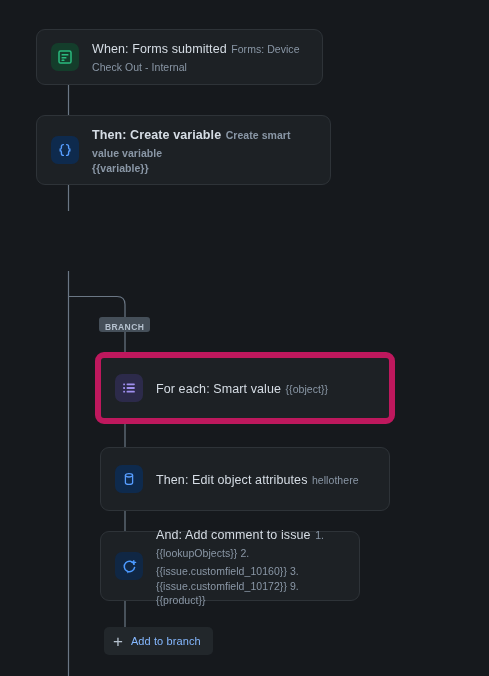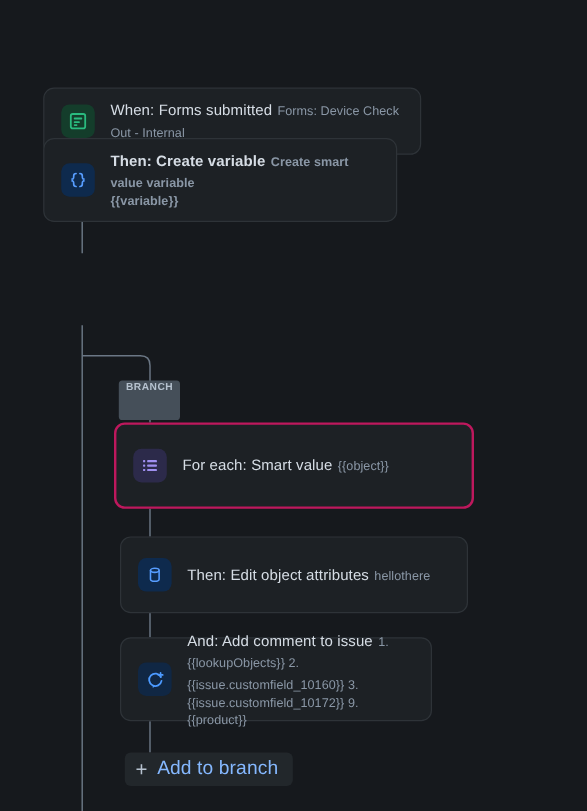--- a/index.html
+++ b/index.html
@@ -38,21 +38,21 @@
     position: absolute;
     background: #1d2125;
     border: 1px solid #2e3338;
     border-radius: 9px;
     display: flex;
     align-items: center;
     padding: 0 14px;
     gap: 13px;
   }
   .card.selected {
-    border: 2px solid #be185d;
+    border: 6px solid #be185d;
     background: #1d2125;
   }
 
   .card-icon {
     width: 28px;
     height: 28px;
     border-radius: 7px;
     flex: 0 0 28px;
     display: flex;
     align-items: center;
@@ -79,26 +79,26 @@
     margin-top: 2px;
     letter-spacing: 0.05px;
   }
   .card-sub .line2 { display: block; }
 
   
   #branch-pill {
     position: absolute;
     left: 99px;
     top: 317px;
-    height: 33px;
+    height: 15px;
     padding: 0 6px;
     background: #454f59;
     border-radius: 3px;
     display: flex;
-    align-items: flex-start;
+    align-items: flex-end;
     font-size: 8.5px;
     font-weight: bold;
     letter-spacing: 0.4px;
     color: #b6c2cf;
   }
 
   
   #add-to-branch {
     position: absolute;
     left: 104px;
@@ -115,21 +115,21 @@
     font-family: inherit;
   }
   #add-to-branch .plus {
     color: #b6c2cf;
     font-size: 17px;
     line-height: 17px;
     font-weight: 300;
   }
   #add-to-branch .lbl {
     color: #85b8ff;
-    font-size: 16px;
+    font-size: 11px;
     letter-spacing: 0.1px;
   }
 </style>
 </head>
 <body>
 
 <div id="canvas">
 
   <svg id="connectors" viewBox="0 0 489 676" width="489" height="676">
 
@@ -141,21 +141,21 @@
 
     <path d="M68.5 296.5 L117 296.5 Q125 296.5 125 304.5 L125 352" stroke="#6b7785" stroke-width="1.2" fill="none"></path>
 
     <path d="M125 424 L125 447" stroke="#6b7785" stroke-width="1.2" fill="none"></path>
 
     <path d="M125 500 L125 531" stroke="#6b7785" stroke-width="1.2" fill="none"></path>
 
     <path d="M125 601 L125 627" stroke="#6b7785" stroke-width="1.2" fill="none"></path>
   </svg>
 
-  <div class="card" style="left:36px; top:29px; width:315px; height:56px;margin-top:44px;">
+  <div class="card" style="left:36px; top:29px; width:287px; height:56px;">
     <span class="card-icon icon-green">
       <svg width="16" height="16" viewBox="0 0 16 16" aria-hidden="true">
         <rect x="2" y="2" width="12" height="12" rx="1.6" fill="none" stroke="#2abb7f" stroke-width="1.5"></rect>
         <rect x="4.5" y="5" width="7" height="1.6" rx="0.6" fill="#2abb7f"></rect>
         <rect x="4.5" y="8" width="5" height="1.6" rx="0.6" fill="#2abb7f"></rect>
         <rect x="4.5" y="10.6" width="3" height="1.4" rx="0.6" fill="#2abb7f"></rect>
       </svg>
     </span>
     <span class="card-text">
       <span class="card-title">When: Forms submitted</span>

